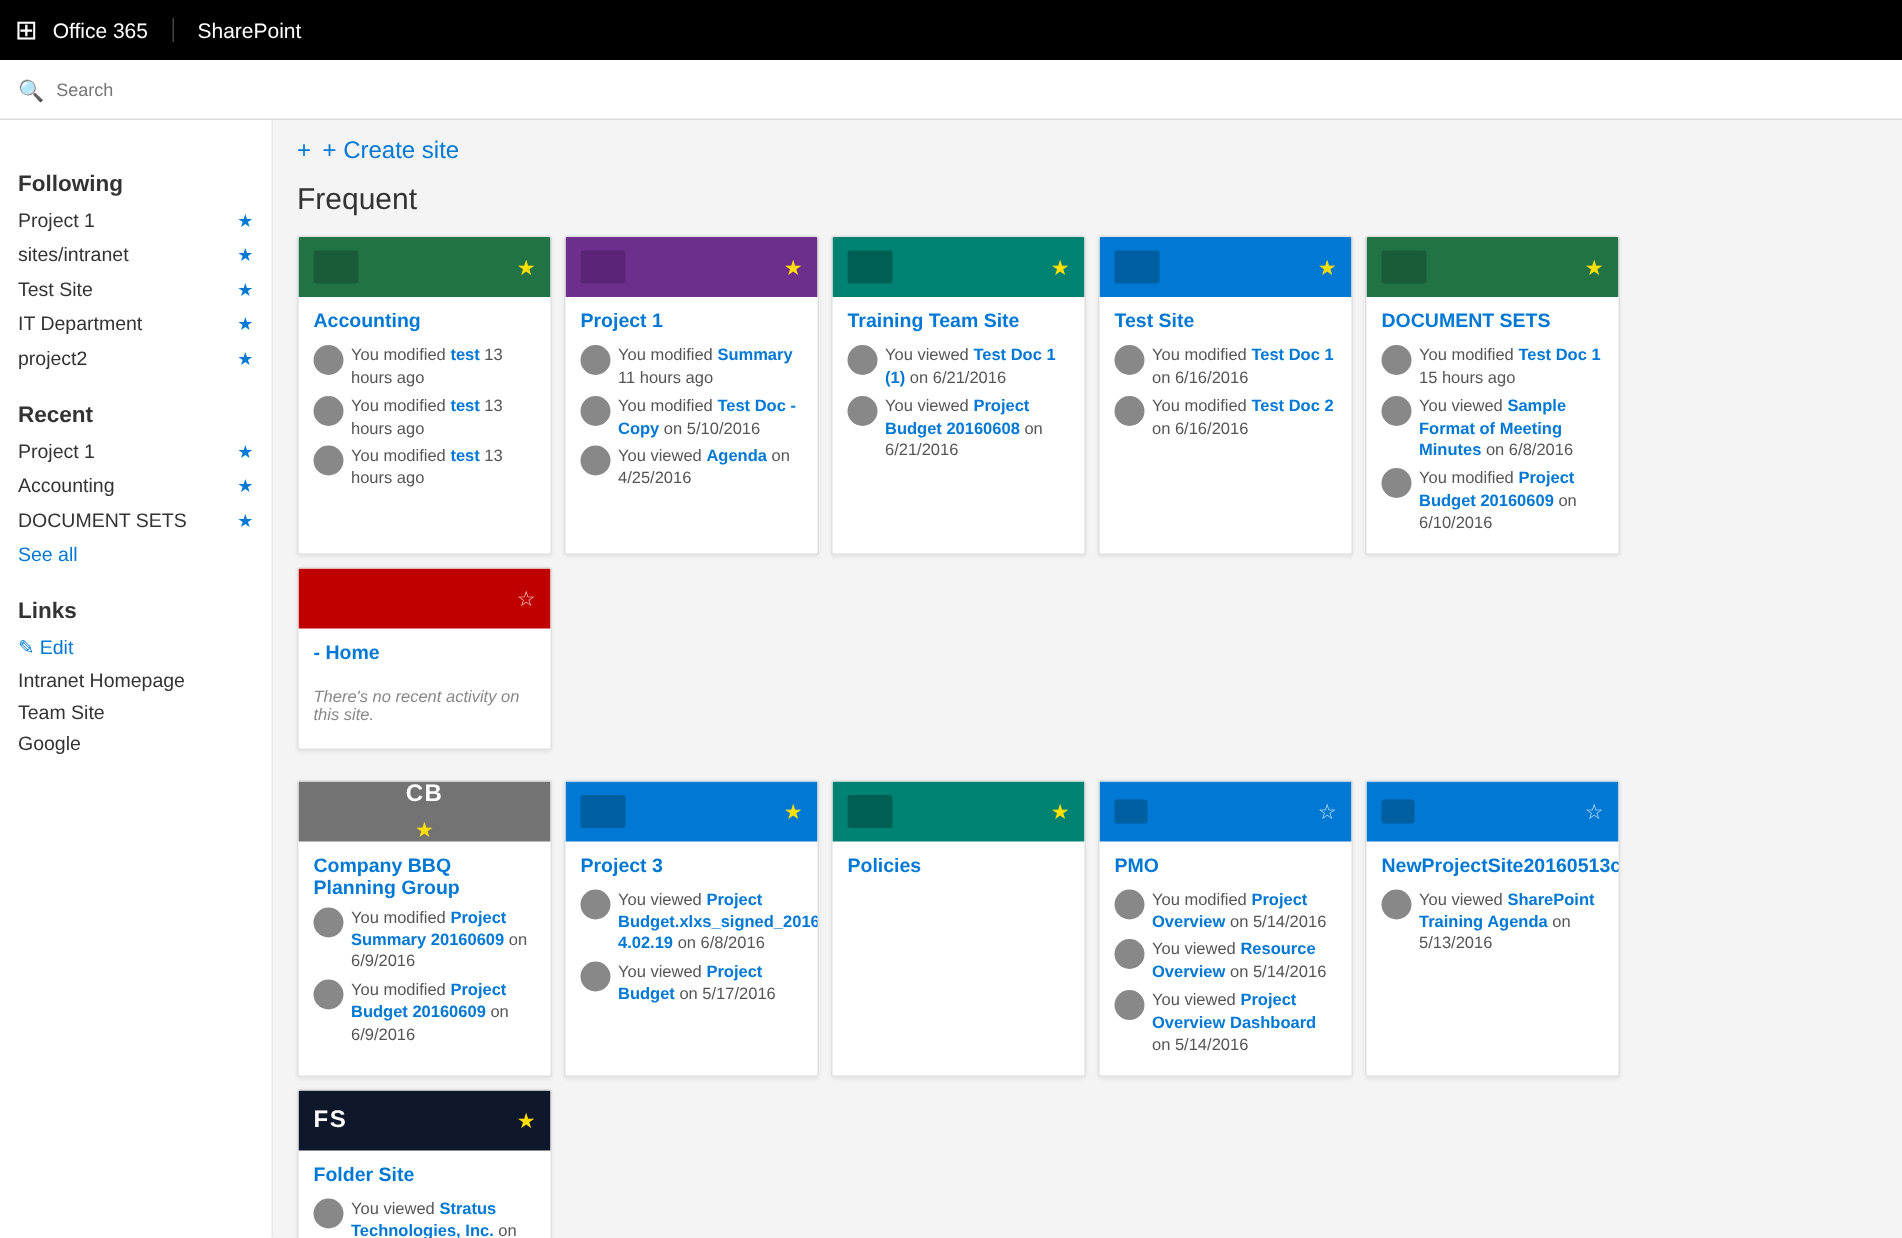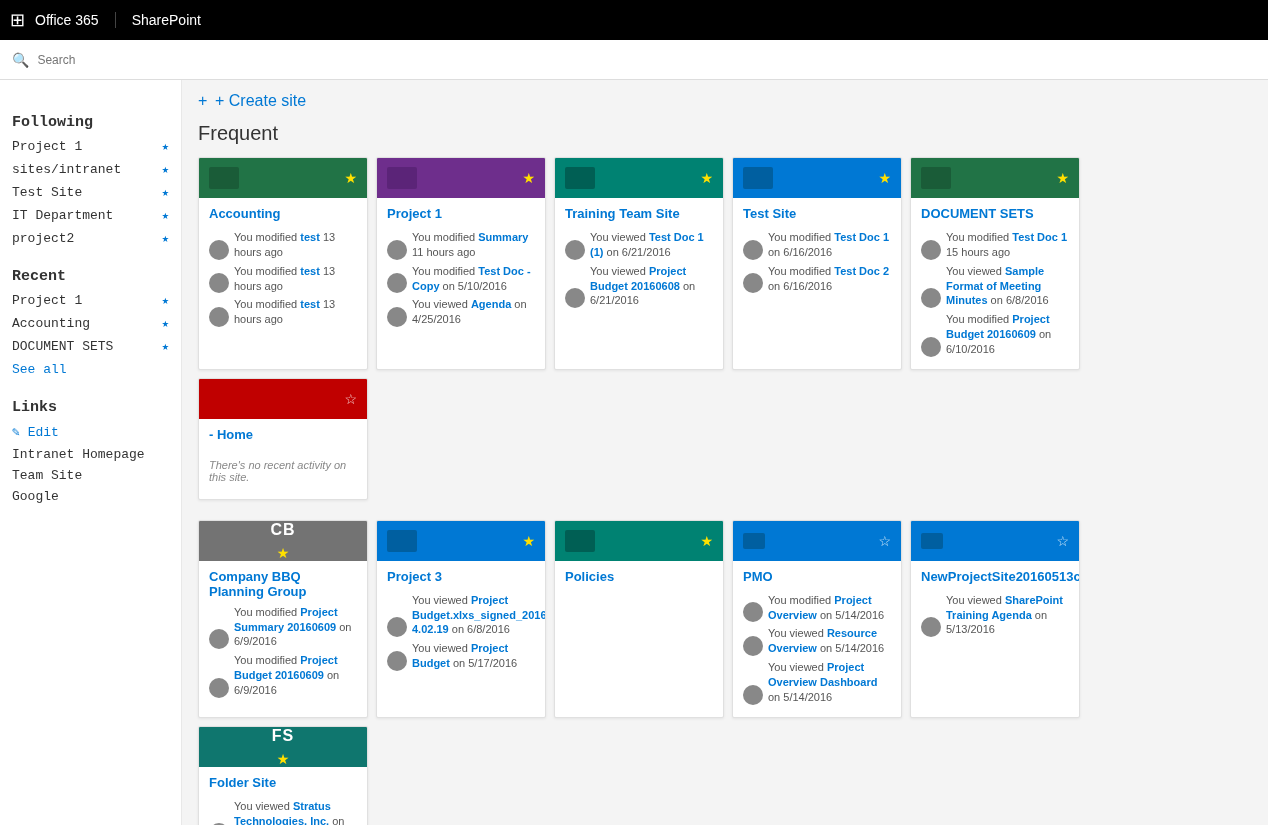--- a/index.html
+++ b/index.html
@@ -22,21 +22,21 @@
     }
     .search-bar input { border: none; outline: none; font-size: 12px; color: #333; width: 180px; }
     .search-icon { color: #666; margin-right: 8px; font-size: 14px; }
 
     
     .layout { display: flex; margin-top: 80px; }
 
     
     .sidebar {
       width: 182px; min-width: 182px; background: #fff; border-right: 1px solid #e8e8e8;
-      padding: 16px 0; height: calc(100vh - 80px); overflow-y: auto; position: fixed; left: 0; top: 80px; font-family: Liberation Mono, monospace;
+      padding: 16px 0; height: calc(100vh - 80px); overflow-y: auto; position: fixed; left: 0; top: 80px;
     }
     .sidebar-section-title { font-size: 15px; font-weight: 600; padding: 6px 12px 4px; color: #333; }
     .sidebar-item {
       display: flex; align-items: center; justify-content: space-between;
       padding: 4px 12px; cursor: pointer; color: #333; font-size: 13px;
     }
     .sidebar-item .star { color: #0078d4; font-size: 12px; }
     .sidebar-section-header { margin-top: 12px; }
     .see-all { padding: 4px 12px; color: #0078d4; cursor: pointer; font-size: 13px; }
     .links-edit { display: flex; align-items: center; padding: 4px 12px; color: #0078d4; cursor: pointer; font-size: 13px; }
@@ -70,21 +70,21 @@
       font-size: 16px; font-weight: 600; color: #fff; letter-spacing: 1px;
     }
     .card-star { color: #fff; font-size: 14px; cursor: pointer; }
     .card-star.filled { color: #ffe000; }
     .card-star.outline { opacity: 0.8; }
 
     .card-body { padding: 8px 10px; }
     .card-title { font-size: 13px; font-weight: 600; color: #0078d4; margin-bottom: 6px; min-height: 18px; }
 
     .card-activity { font-size: 11px; color: #555; line-height: 1.4; }
-    .card-activity-item { display: flex; align-items: flex-end; margin-bottom: 4px; gap: 5px; }
+    .card-activity-item { display: flex; align-items: flex-start; margin-bottom: 4px; gap: 5px; }
     .activity-avatar { width: 20px; height: 20px; border-radius: 50%; background: #0078d4; flex-shrink: 0; display: flex; align-items: center; justify-content: center; color: #fff; font-size: 9px; }
     .activity-text { font-size: 11px; color: #555; line-height: 1.35; }
     .activity-text b { color: #0078d4; }
     .no-activity { font-size: 11px; color: #888; font-style: italic; padding: 8px 0; }
   </style>
 </head>
 <body>
 
 <div class="topbar">
   <span class="topbar-waffle">⊞</span>
@@ -383,21 +383,21 @@
           <div class="card-activity">
             <div class="card-activity-item">
               <div class="activity-avatar" style="background:#888;"></div>
               <span class="activity-text">You viewed <b>SharePoint Training Agenda</b> on 5/13/2016</span>
             </div>
           </div>
         </div>
       </div>
 
       <div class="site-card">
-        <div class="card-header" style="background:#0f766e;flex-direction:column;">
+        <div class="card-header" style="background:#0f172a;">
           <span class="card-header-initials">FS</span>
           <span class="card-star filled">★</span>
         </div>
         <div class="card-body">
           <div class="card-title">Folder Site</div>
           <div class="card-activity">
             <div class="card-activity-item">
               <div class="activity-avatar" style="background:#888;"></div>
               <span class="activity-text">You viewed <b>Stratus Technologies, Inc.</b> on 4/15/2016</span>
             </div>

